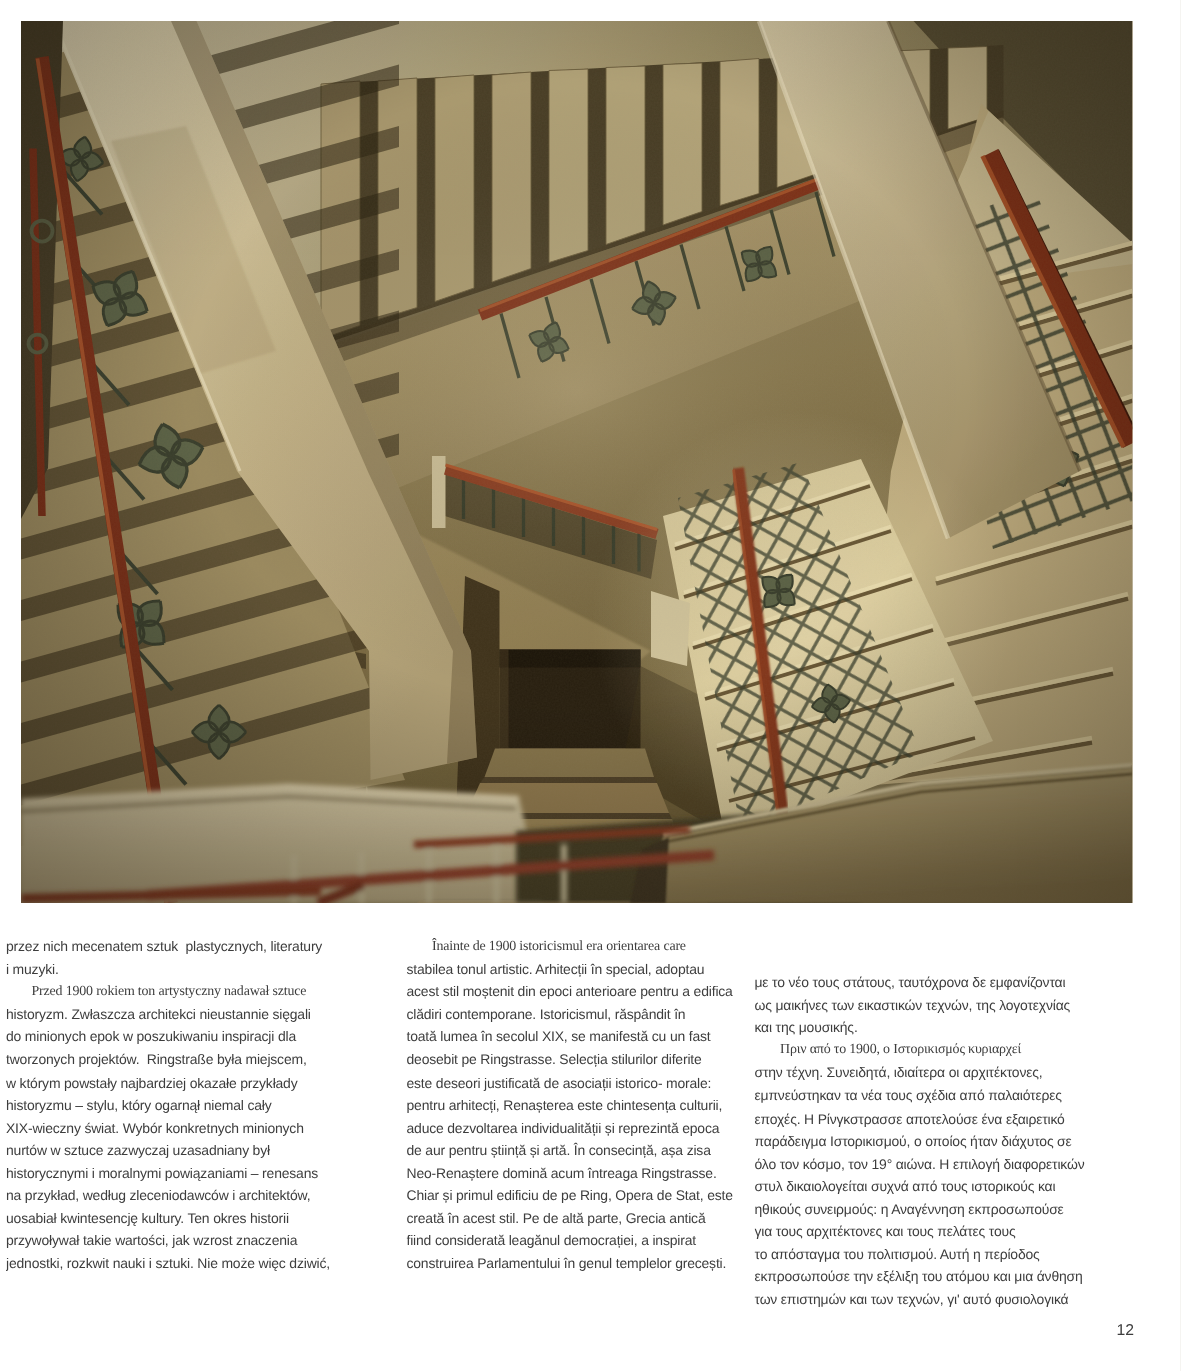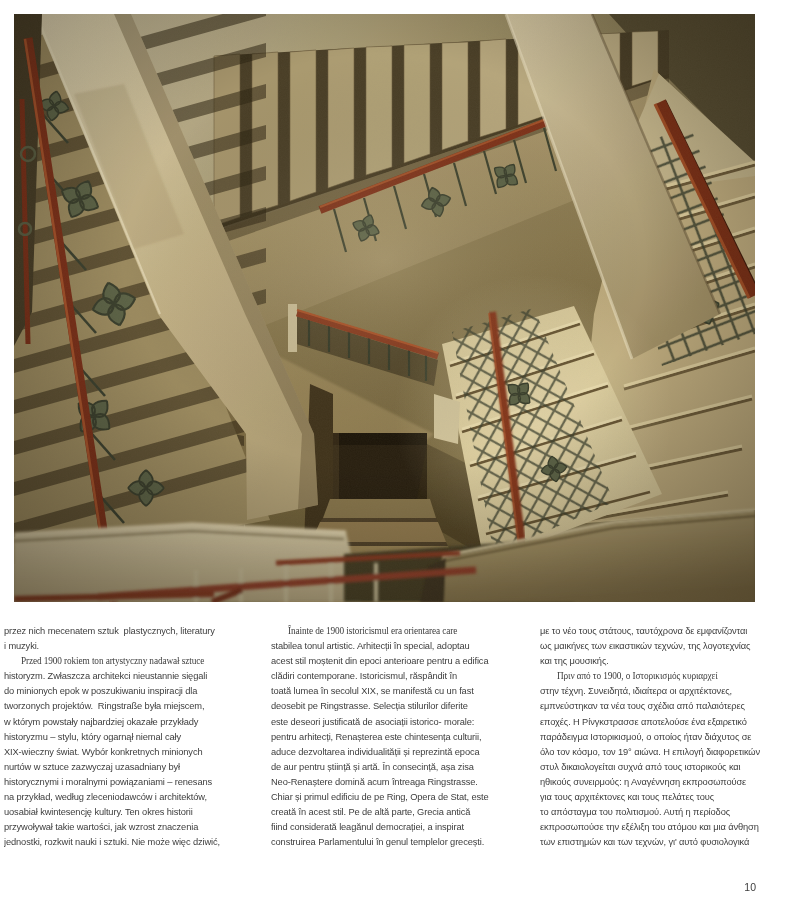--- a/index.html
+++ b/index.html
@@ -4,21 +4,21 @@
 <style>
   html,body{margin:0;padding:0;background:#ffffff;}
   body{width:787px;height:914px;font-family:"Liberation Sans",sans-serif;}
   .page{position:relative;width:787px;height:914px;background:var(--page-bg,#fff);overflow:hidden;}
   .photo{position:absolute;left:14px;top:14px;width:741px;height:588px;margin:0;overflow:hidden;background:#8f8160;}
   .photo svg{display:block;}
   .col{position:absolute;top:624px;height:234px;overflow:hidden;color:var(--text-color,#3d3d3d);
        font-size:9.3px;letter-spacing:-0.12px;line-height:15.1px;white-space:pre;}
   .c0{left:4px;width:226px;}
   .c1{left:271px;width:228px;}
-  .c2{left:540px;width:238px;}
+  .c2{left:503px;width:238px;margin-top:24px;}
   .line{height:15.1px;}
   .line.indent{text-indent:17px;font-family:Liberation Serif, serif;}
   .page-number{position:absolute;left:726px;top:881px;width:30px;text-align:right;
        font-size:10.5px;color:var(--text-color,#3d3d3d);}
 </style>
 </head>
 <body>
 
 <div class="page">
 
@@ -311,14 +311,14 @@
       <rect width="741" height="588" fill="url(#gVig)"></rect>
     </svg>
   </figure>
 
   <main>
     <section class="col c0"><div class="line">przez nich mecenatem sztuk  plastycznych, literatury</div><div class="line">i muzyki.</div><div class="line indent">Przed 1900 rokiem ton artystyczny nadawał sztuce</div><div class="line">historyzm. Zwłaszcza architekci nieustannie sięgali</div><div class="line">do minionych epok w poszukiwaniu inspiracji dla</div><div class="line">tworzonych projektów.  Ringstraße była miejscem,</div><div class="line">w którym powstały najbardziej okazałe przykłady</div><div class="line">historyzmu – stylu, który ogarnął niemal cały</div><div class="line">XIX-wieczny świat. Wybór konkretnych minionych</div><div class="line">nurtów w sztuce zazwyczaj uzasadniany był</div><div class="line">historycznymi i moralnymi powiązaniami – renesans</div><div class="line">na przykład, według zleceniodawców i architektów,</div><div class="line">uosabiał kwintesencję kultury. Ten okres historii</div><div class="line">przywoływał takie wartości, jak wzrost znaczenia</div><div class="line">jednostki, rozkwit nauki i sztuki. Nie może więc dziwić,</div></section>
     <section class="col c1"><div class="line indent">Înainte de 1900 istoricismul era orientarea care</div><div class="line">stabilea tonul artistic. Arhitecții în special, adoptau</div><div class="line">acest stil moștenit din epoci anterioare pentru a edifica</div><div class="line">clădiri contemporane. Istoricismul, răspândit în</div><div class="line">toată lumea în secolul XIX, se manifestă cu un fast</div><div class="line">deosebit pe Ringstrasse. Selecția stilurilor diferite</div><div class="line">este deseori justificată de asociații istorico- morale:</div><div class="line">pentru arhitecți, Renașterea este chintesența culturii,</div><div class="line">aduce dezvoltarea individualității și reprezintă epoca</div><div class="line">de aur pentru știință și artă. În consecință, așa zisa</div><div class="line">Neo-Renaștere domină acum întreaga Ringstrasse.</div><div class="line">Chiar și primul edificiu de pe Ring, Opera de Stat, este</div><div class="line">creată în acest stil. Pe de altă parte, Grecia antică</div><div class="line">fiind considerată leagănul democrației, a inspirat</div><div class="line">construirea Parlamentului în genul templelor grecești.</div></section>
     <section class="col c2"><div class="line">με το νέο τους στάτους, ταυτόχρονα δε εμφανίζονται</div><div class="line">ως μαικήνες των εικαστικών τεχνών, της λογοτεχνίας</div><div class="line">και της μουσικής.</div><div class="line indent">Πριν από το 1900, ο Ιστορικισμός κυριαρχεί</div><div class="line">στην τέχνη. Συνειδητά, ιδιαίτερα οι αρχιτέκτονες,</div><div class="line">εμπνεύστηκαν τα νέα τους σχέδια από παλαιότερες</div><div class="line">εποχές. Η Ρίνγκστρασσε αποτελούσε ένα εξαιρετικό</div><div class="line">παράδειγμα Ιστορικισμού, ο οποίος ήταν διάχυτος σε</div><div class="line">όλο τον κόσμο, τον 19° αιώνα. Η επιλογή διαφορετικών</div><div class="line">στυλ δικαιολογείται συχνά από τους ιστορικούς και</div><div class="line">ηθικούς συνειρμούς: η Αναγέννηση εκπροσωπούσε</div><div class="line">για τους αρχιτέκτονες και τους πελάτες τους</div><div class="line">το απόσταγμα του πολιτισμού. Αυτή η περίοδος</div><div class="line">εκπροσωπούσε την εξέλιξη του ατόμου και μια άνθηση</div><div class="line">των επιστημών και των τεχνών, γι' αυτό φυσιολογικά</div></section>
   </main>
 
-  <div class="page-number">10</div>
+  <div class="page-number">12</div>
 </div>
 
 </body></html>

